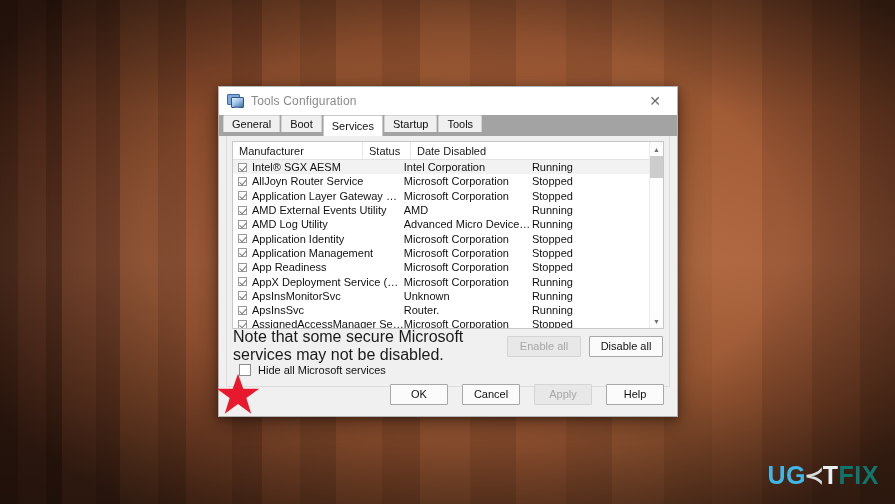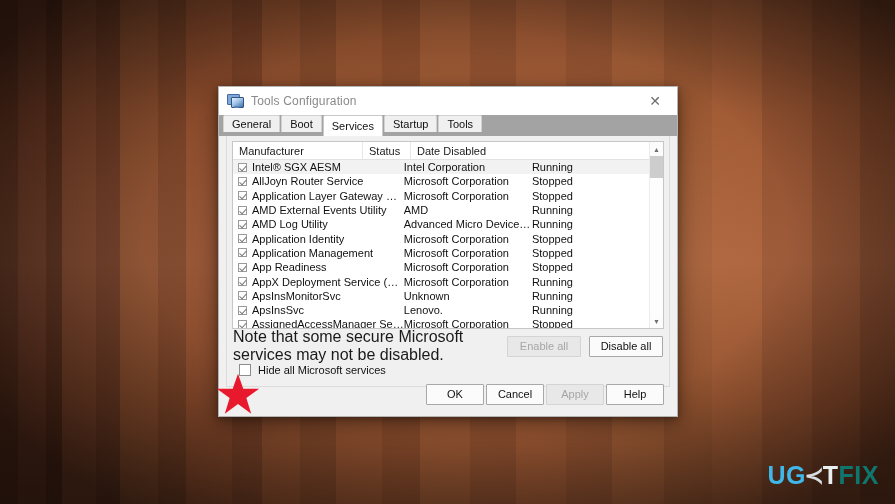--- a/index.html
+++ b/index.html
@@ -377,21 +377,21 @@
     height: 43px;
     display: flex;
     align-items: center;
     justify-content: flex-end;
     padding-right: 13px;
     box-sizing: border-box;
   }
   #footer .btn {
     width: 58px;
     min-width: 58px;
-    margin-left: 2px;
+    margin-left: 14px;
   }
 
   
   #star-marker {
     position: absolute;
     left: 216px;
     top: 372px;
     width: 44px;
     height: 44px;
     pointer-events: none;
@@ -506,21 +506,21 @@
           <div class="srow">
             <div class="cb"></div>
             <div class="c-service">ApsInsMonitorSvc</div>
             <div class="c-manufacturer">Unknown</div>
             <div class="c-status">Running</div>
             <div class="c-date"></div>
           </div>
           <div class="srow">
             <div class="cb"></div>
             <div class="c-service">ApsInsSvc</div>
-            <div class="c-manufacturer">Lenovo.</div>
+            <div class="c-manufacturer">Router.</div>
             <div class="c-status">Running</div>
             <div class="c-date"></div>
           </div>
           <div class="srow">
             <div class="cb"></div>
             <div class="c-service">AssignedAccessManager Service</div>
             <div class="c-manufacturer">Microsoft Corporation</div>
             <div class="c-status">Stopped</div>
             <div class="c-date"></div>
           </div>

